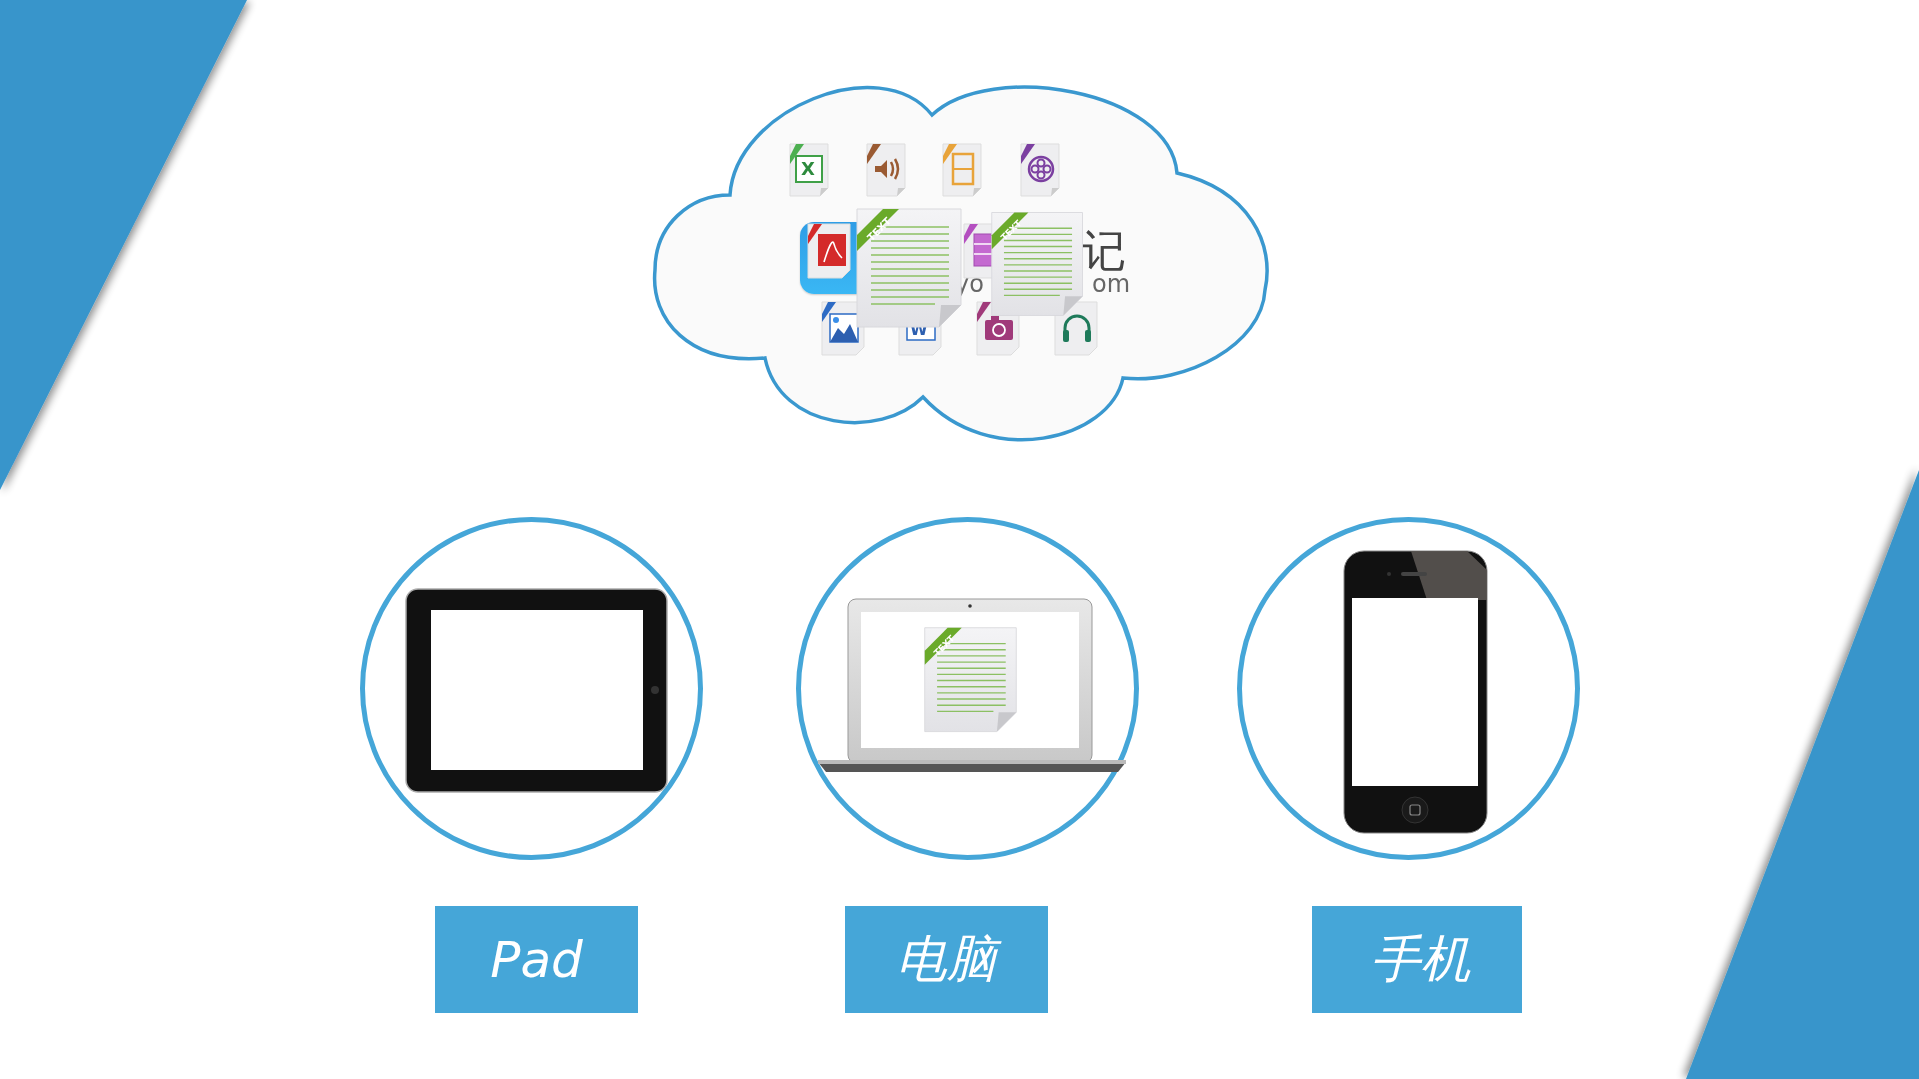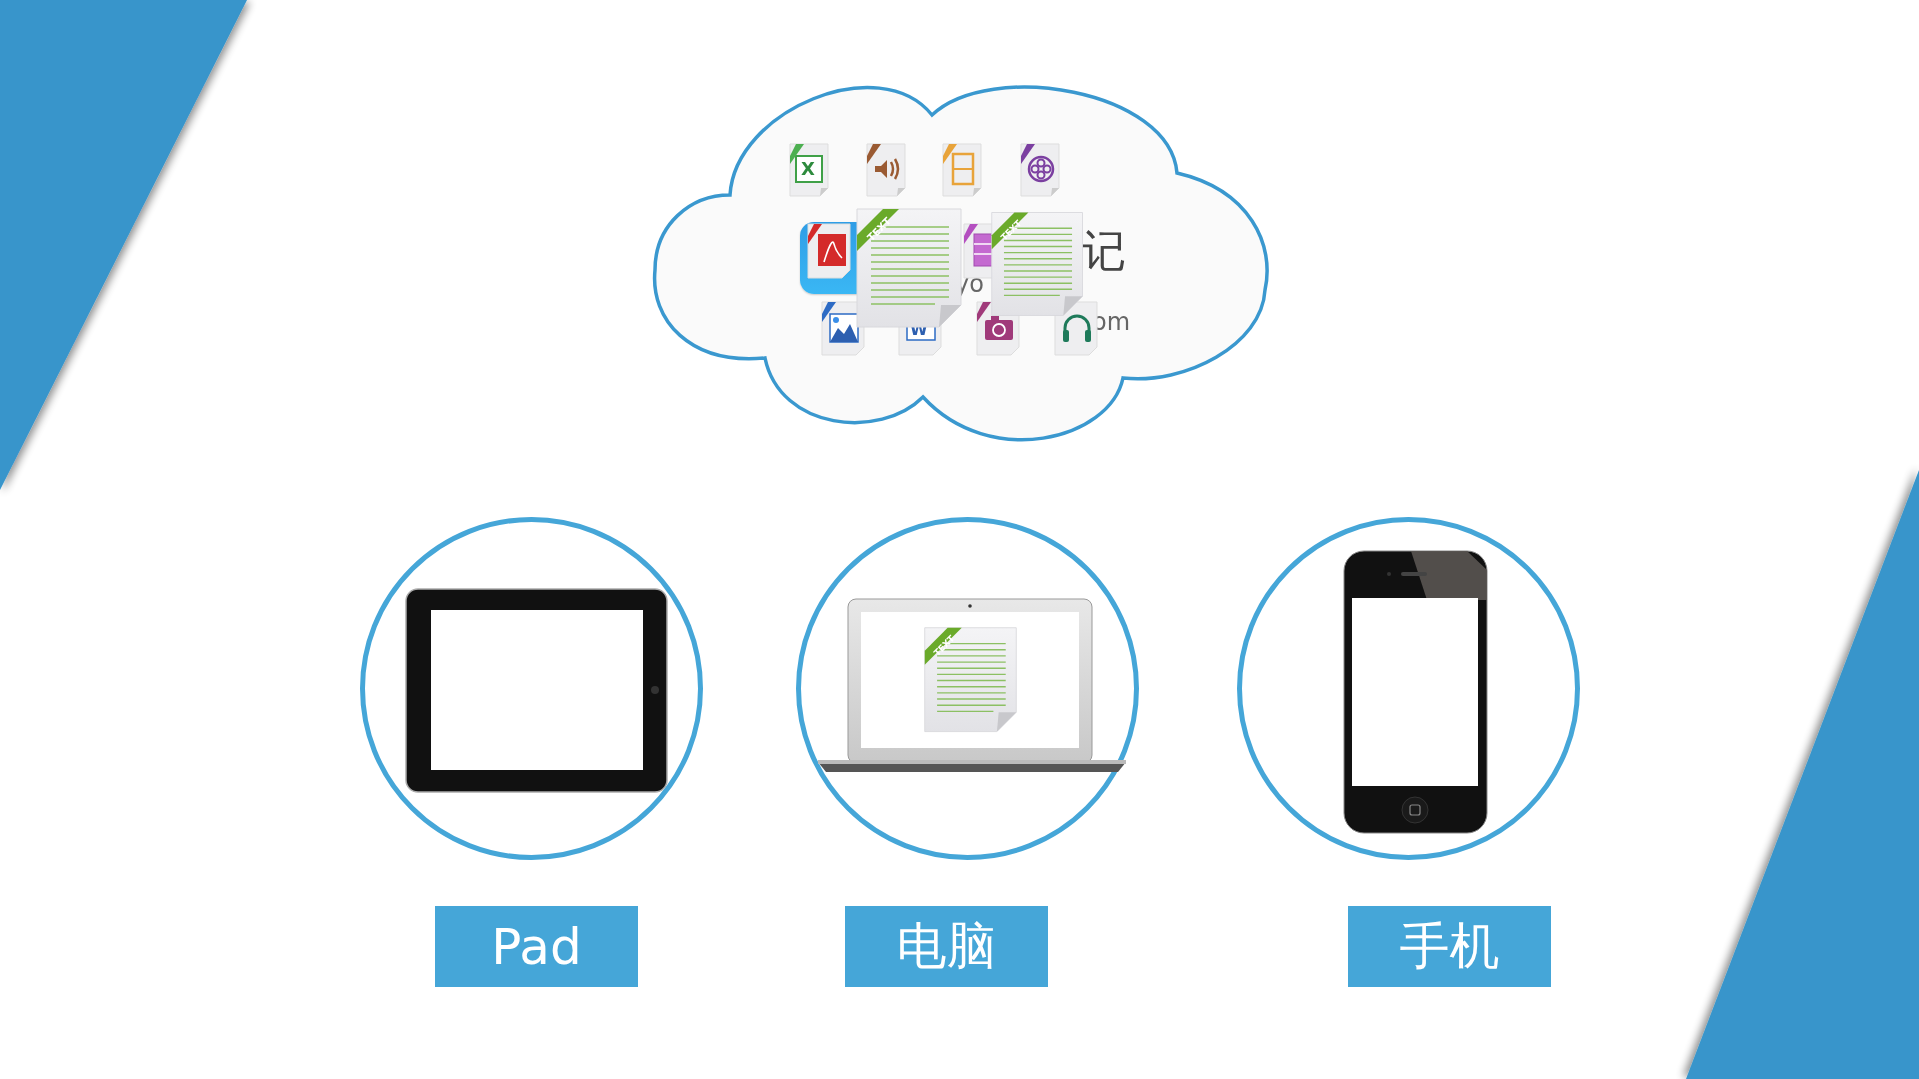--- a/index.html
+++ b/index.html
@@ -10,24 +10,24 @@
   }
   .abs { position: absolute; }
   .bg-shape { position: absolute; left: 0; top: 0; width: 1919px; height: 1079px; }
   .file-icon { position: absolute; width: 44px; height: 56px; }
   .big-doc { position: absolute; }
   .device-circle {
     position: absolute; width: 343px; height: 343px; border-radius: 50%;
     border: 5px solid #45a6d8; box-sizing: border-box; top: 517px; background: #fff;
   }
   .label-box {
-    position: absolute; top: 906px; width: 203px; height: 81px;
+    position: absolute; top: 906px; width: 203px; height: 107px;
     background: #45a6d8; color: #ffffff;
     display: flex; align-items: center; justify-content: center;
-    font-size: 50px; font-family: "DejaVu Sans", sans-serif;
+    font-size: 50px; font-family: "DejaVu Sans", sans-serif; font-style: italic;
   }
   .logo-text { position: absolute; color: #444; font-family: "DejaVu Sans", sans-serif; }
 </style>
 </head>
 <body>
 
 <svg class="bg-shape" viewBox="0 0 1919 1079">
   <defs>
     <filter id="sh" x="-20%" y="-20%" width="140%" height="140%">
       <feGaussianBlur in="SourceAlpha" stdDeviation="4"></feGaussianBlur>
@@ -108,21 +108,21 @@
       <circle cx="16" cy="27" r="3.5" fill="none" stroke="#7b3fa0" stroke-width="2"></circle>
       <circle cx="28" cy="27" r="3.5" fill="none" stroke="#7b3fa0" stroke-width="2"></circle>
       <polygon points="2,14 2,22 16,2 8,2" fill="#7b3fa0"></polygon>
     </svg>
   </div>
 
   <div class="abs" style="left:800px;top:222px;width:70px;height:72px;border-radius:14px;background:linear-gradient(180deg,#2f9de6,#3ab7f4);box-shadow:0 1px 2px rgba(0,0,0,0.2);"></div>
 
   <div class="logo-text" style="left:1082px;top:222px;font-size:44px;">记</div>
   <div class="logo-text" style="left:955px;top:270px;font-size:24px;color:#666;">yo</div>
-  <div class="logo-text" style="left:1092px;top:270px;font-size:24px;color:#666;margin-top:38px;">om</div>
+  <div class="logo-text" style="left:1092px;top:270px;font-size:24px;color:#666;">om</div>
 
   <div class="file-icon" style="left:806px;top:222px;width:48px;height:58px;">
     <svg width="48" height="58" viewBox="0 0 48 58">
       <path d="M2 2 H44 V48 L36 56 H2 Z" fill="#eeeef0" stroke="#ddd"></path>
       <rect x="12" y="12" width="28" height="32" fill="#d42a2a"></rect>
       <path d="M18 40 Q26 14 28 22 Q30 30 36 36" stroke="#fff" stroke-width="1.6" fill="none"></path>
       <polygon points="2,14 2,22 16,2 8,2" fill="#d42a2a"></polygon>
     </svg>
   </div>
   <div class="file-icon" style="left:962px;top:222px;width:42px;height:58px;">
@@ -275,13 +275,13 @@
   <svg width="145" height="284" viewBox="0 0 145 284">
     <rect x="1" y="1" width="143" height="282" rx="20" fill="#111" stroke="#888"></rect>
     <polygon points="68,1 124,1 144,20 144,50 84,50" fill="#5a5552" opacity="0.9"></polygon>
     <rect x="9" y="48" width="126" height="188" fill="#fff"></rect>
     <rect x="58" y="22" width="26" height="4" rx="2" fill="#444"></rect>
     <circle cx="46" cy="24" r="2" fill="#333"></circle>
     <circle cx="72" cy="260" r="13" fill="#1a1a1a" stroke="#333"></circle>
     <rect x="67" y="255" width="10" height="10" rx="2" fill="none" stroke="#888" stroke-width="1.2"></rect>
   </svg>
 </div>
-<div class="label-box" style="left:1348px;">手机</div>
+<div class="label-box" style="left:1312px;padding-left:7px;">手机</div>
 
 </body></html>

